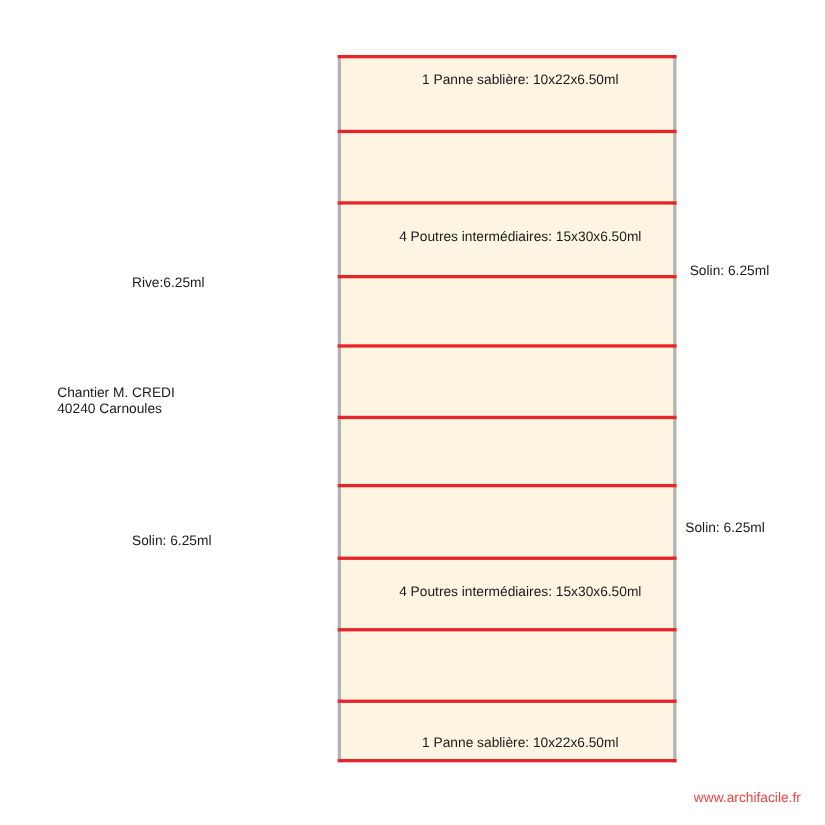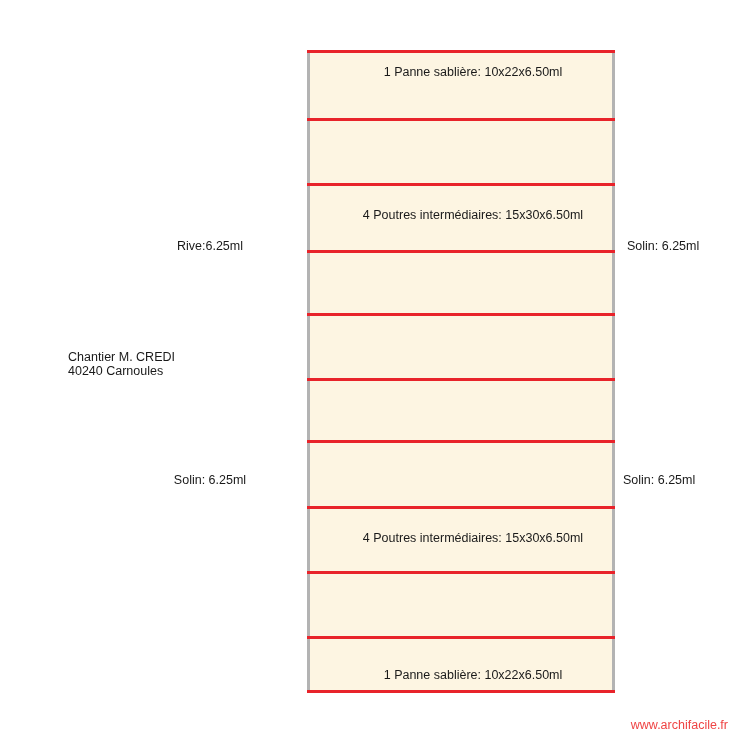--- a/index.html
+++ b/index.html
@@ -77,26 +77,26 @@
 
   
   .side-label {
     position: absolute;
     font-size: 12.5px;
     line-height: 15px;
     color: #1a1a1a;
     white-space: nowrap;
   }
   .side-label.right-side { text-align: left; }
-  .side-label.left-side  { text-align: center; }
+  .side-label.left-side  { text-align: left; margin-top: 11px; }
 
   
   #title-block {
     position: absolute;
-    left: 68px;
+    left: 52px;
     top: 350px;
     font-size: 12.5px;
     line-height: 14.2px;
     color: #1a1a1a;
     white-space: nowrap;
   }
   #title-block div { display: block; }
 
   
   #footer-credit {

